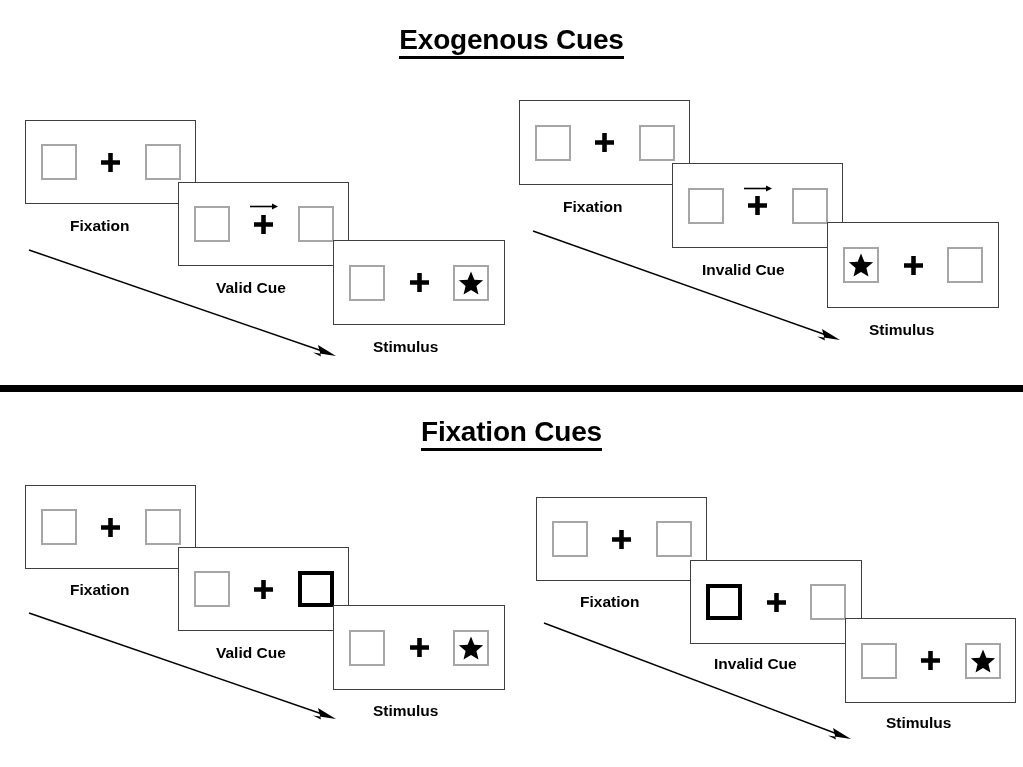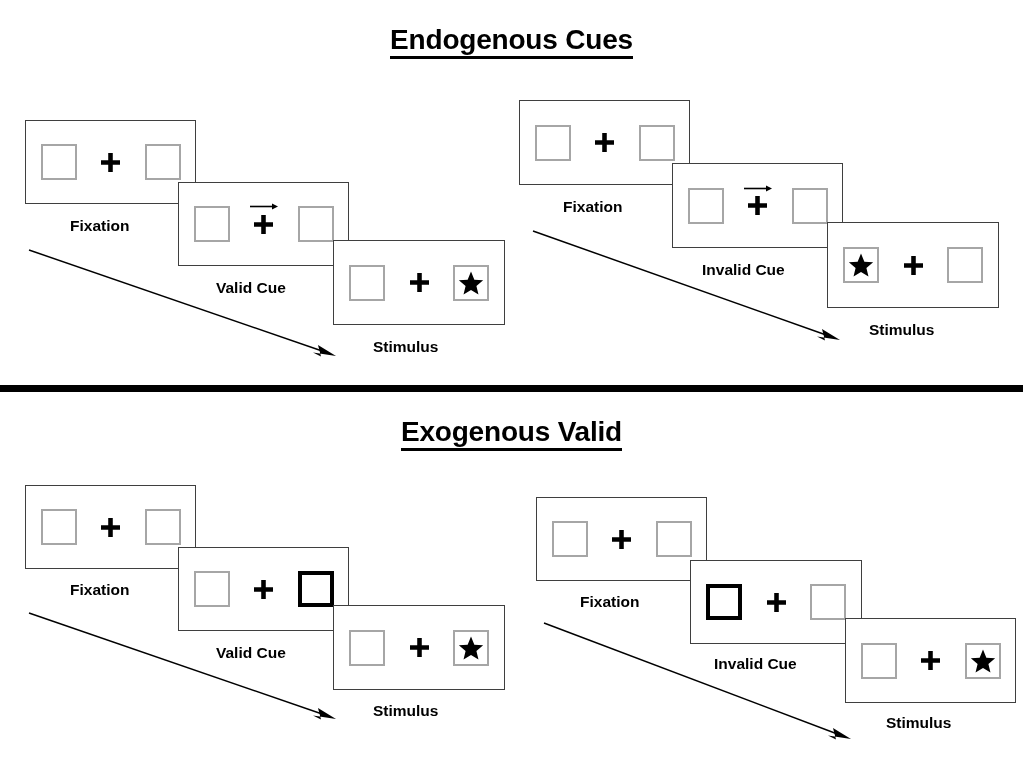--- a/index.html
+++ b/index.html
@@ -129,21 +129,21 @@
     position: absolute;
     z-index: 2;
   }
 </style>
 </head>
 <body>
 
 <div class="stage">
 
   <div class="section-title" id="title-endogenous">
-    <span>Endogenous Cues</span>
+    <span>Exogenous Cues</span>
   </div>
 
   <div class="panel" style="left:25px; top:120px; width:171px; height:84px; z-index:7;">
     <div class="panel-inner">
       <div class="pbox"></div>
       <div class="center-col">
         <svg class="plus" viewBox="0 0 20 20">
           <path d="M7.6 0 h4.8 v7.6 H20 v4.8 h-7.6 V20 h-4.8 v-7.6 H0 v-4.8 h7.6 Z" fill="#000"></path>
         </svg>
       </div>
@@ -239,21 +239,21 @@
   <div class="stage-label" style="left:869px; top:321px;">Stimulus</div>
 
   <svg class="flow-arrow" style="left:529px; top:226px; width:320px; height:125px;" viewBox="0 0 320 125">
     <line x1="4" y1="5" x2="300" y2="110" stroke="#000" stroke-width="1.5"></line>
     <path d="M311 114 L293 103 L296 114.5 L288 110.5 Z" fill="#000"></path>
   </svg>
 
   <div class="divider" style="top:385px;"></div>
 
   <div class="section-title" id="title-exogenous">
-    <span>Exogenous Valid</span>
+    <span>Fixation Cues</span>
   </div>
 
   <div class="panel" style="left:25px; top:485px; width:171px; height:84px; z-index:7;">
     <div class="panel-inner">
       <div class="pbox"></div>
       <div class="center-col">
         <svg class="plus" viewBox="0 0 20 20">
           <path d="M7.6 0 h4.8 v7.6 H20 v4.8 h-7.6 V20 h-4.8 v-7.6 H0 v-4.8 h7.6 Z" fill="#000"></path>
         </svg>
       </div>

